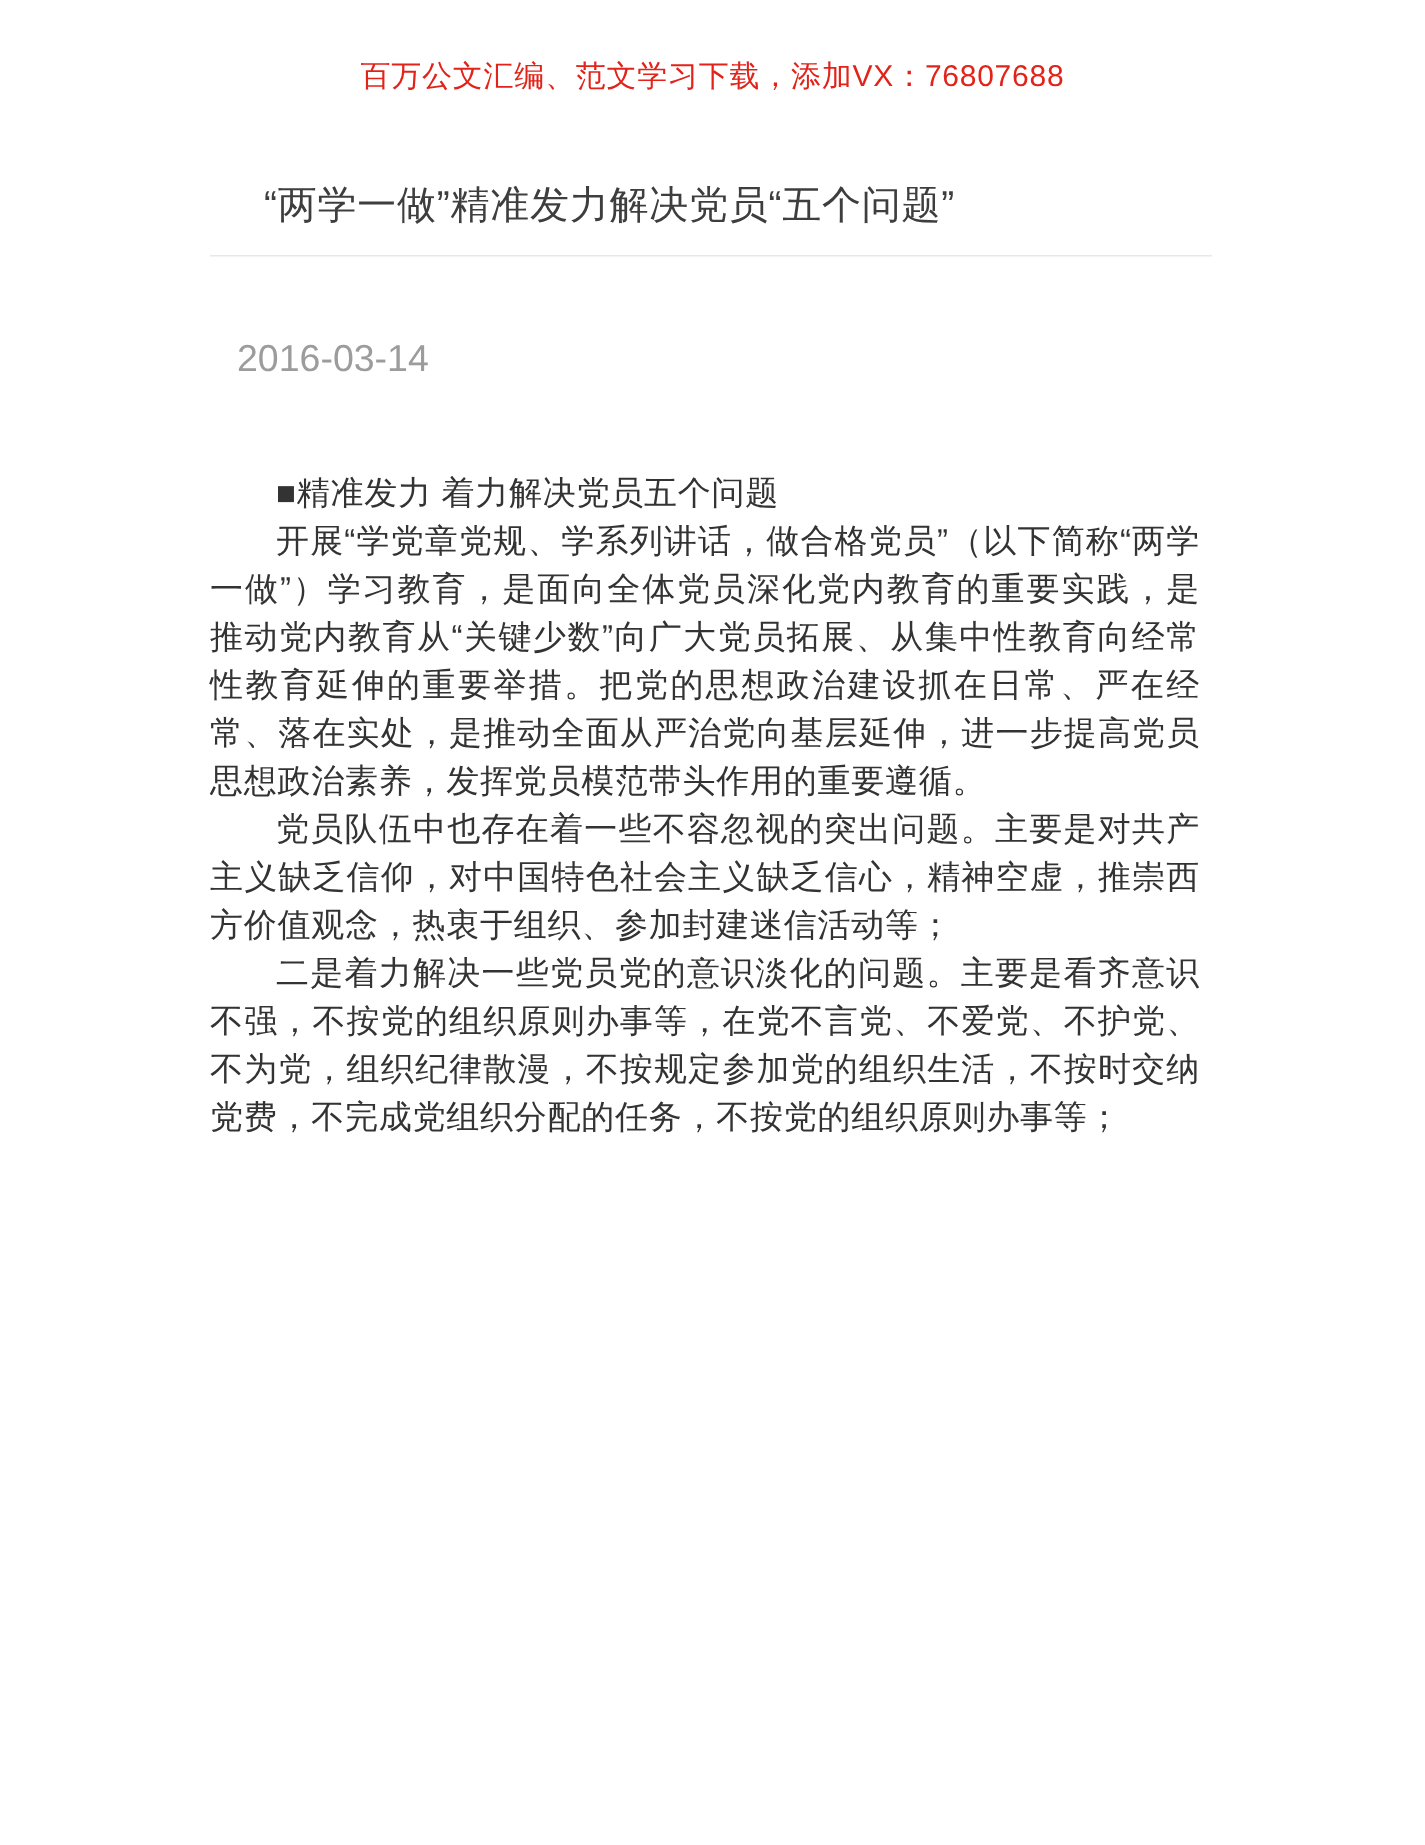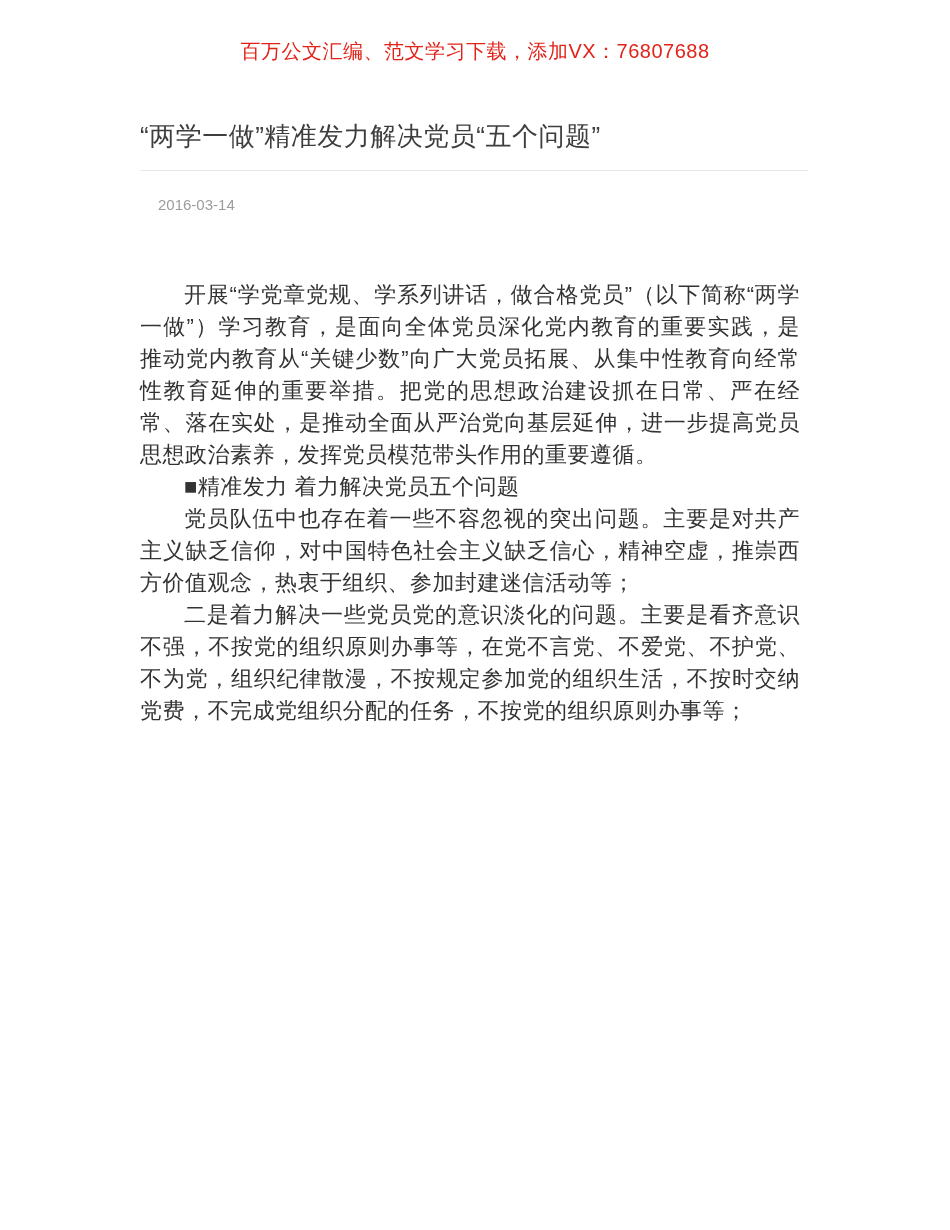--- a/index.html
+++ b/index.html
@@ -25,30 +25,31 @@
     width: 668px;
     margin-left: 140px;
   }
   .article-title {
     margin-top: 55px;
     font-size: 26px;
     line-height: 34px;
     font-weight: 400;
     color: #3e3e3e;
     letter-spacing: 0.5px;
+    margin-left: 36px;
   }
   .title-divider {
     margin-top: 17px;
     height: 1px;
     background: #e8e8e8;
   }
   .article-date {
-    margin-top: 22px;
+    margin-top: 56px;
     margin-left: 18px;
-    font-size: 15px;
+    font-size: 25px;
     line-height: 24px;
     color: #9c9c9c;
   }
   .article-body {
     margin-top: 62px;
     width: 660px;
     font-size: 22px;
     line-height: 32px;
     color: #333333;
     text-align: justify;
@@ -67,23 +68,23 @@
 
 <div class="article">
   <h1 class="article-title">“两学一做”精准发力解决党员“五个问题”</h1>
 
   <div class="title-divider"></div>
 
   <div class="article-date">2016-03-14</div>
 
   <div class="article-body">
 
+      <p>■精准发力 着力解决党员五个问题</p>
+
       <p>开展“学党章党规、学系列讲话，做合格党员”（以下简称“两学一做”）学习教育，是面向全体党员深化党内教育的重要实践，是推动党内教育从“关键少数”向广大党员拓展、从集中性教育向经常性教育延伸的重要举措。把党的思想政治建设抓在日常、严在经常、落在实处，是推动全面从严治党向基层延伸，进一步提高党员思想政治素养，发挥党员模范带头作用的重要遵循。</p>
-
-      <p>■精准发力 着力解决党员五个问题</p>
 
 
       <p>党员队伍中也存在着一些不容忽视的突出问题。主要是对共产主义缺乏信仰，对中国特色社会主义缺乏信心，精神空虚，推崇西方价值观念，热衷于组织、参加封建迷信活动等；</p>
 
       <p>二是着力解决一些党员党的意识淡化的问题。主要是看齐意识不强，不按党的组织原则办事等，在党不言党、不爱党、不护党、不为党，组织纪律散漫，不按规定参加党的组织生活，不按时交纳党费，不完成党组织分配的任务，不按党的组织原则办事等；</p>
 
 
     </div>
 </div>
 

